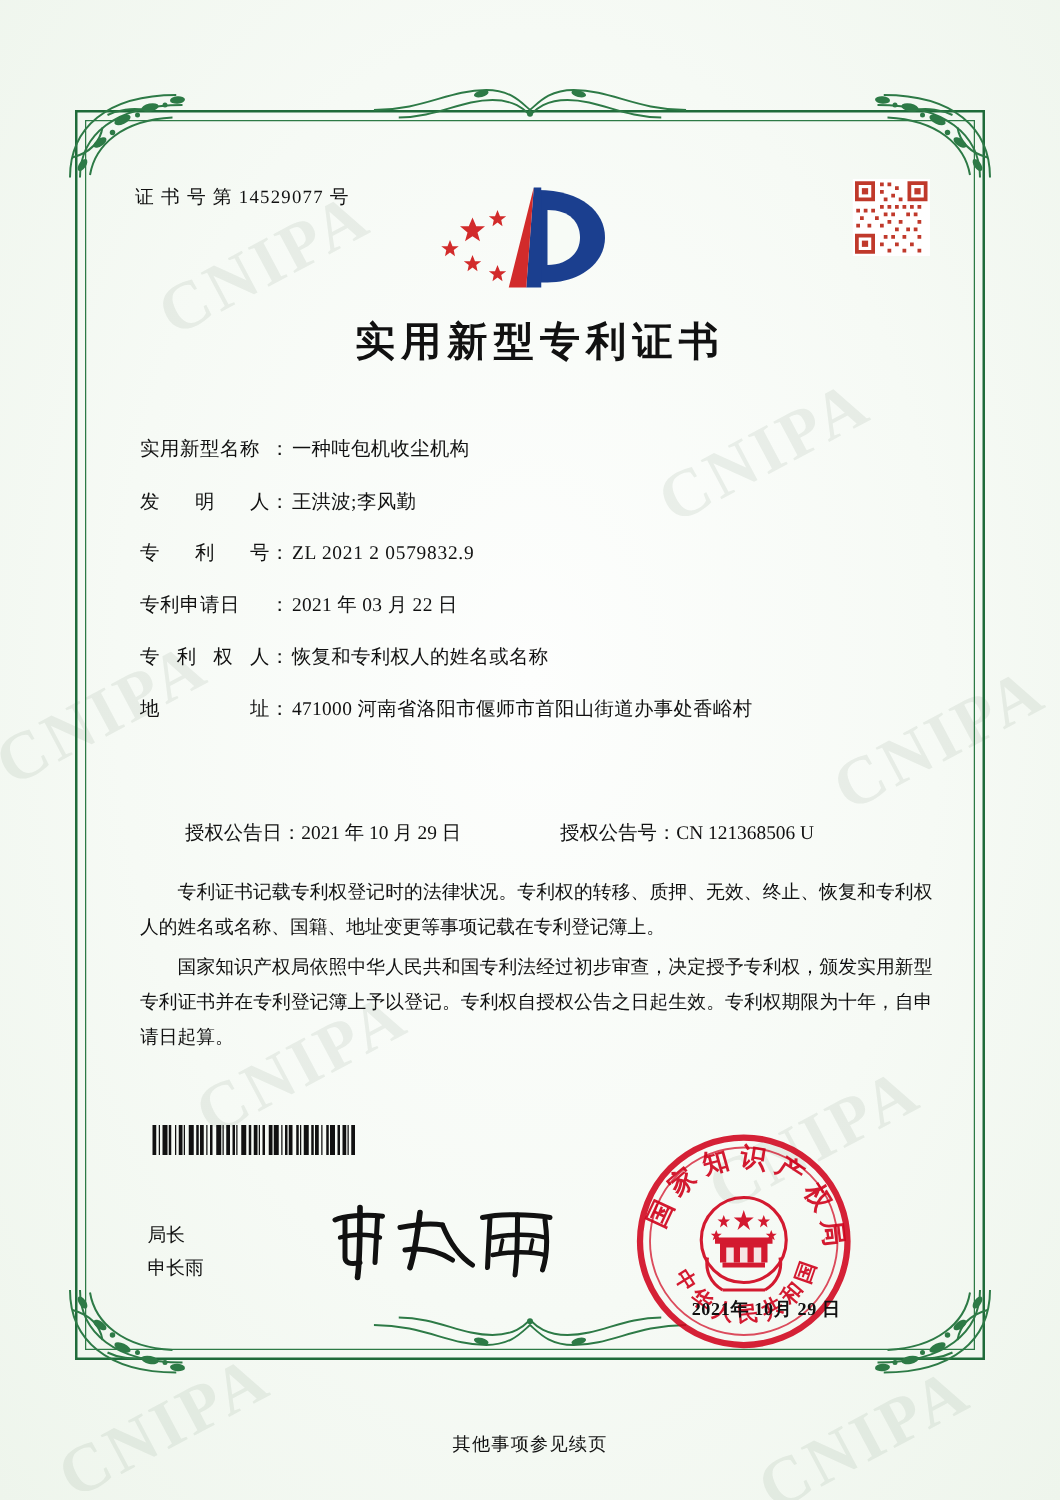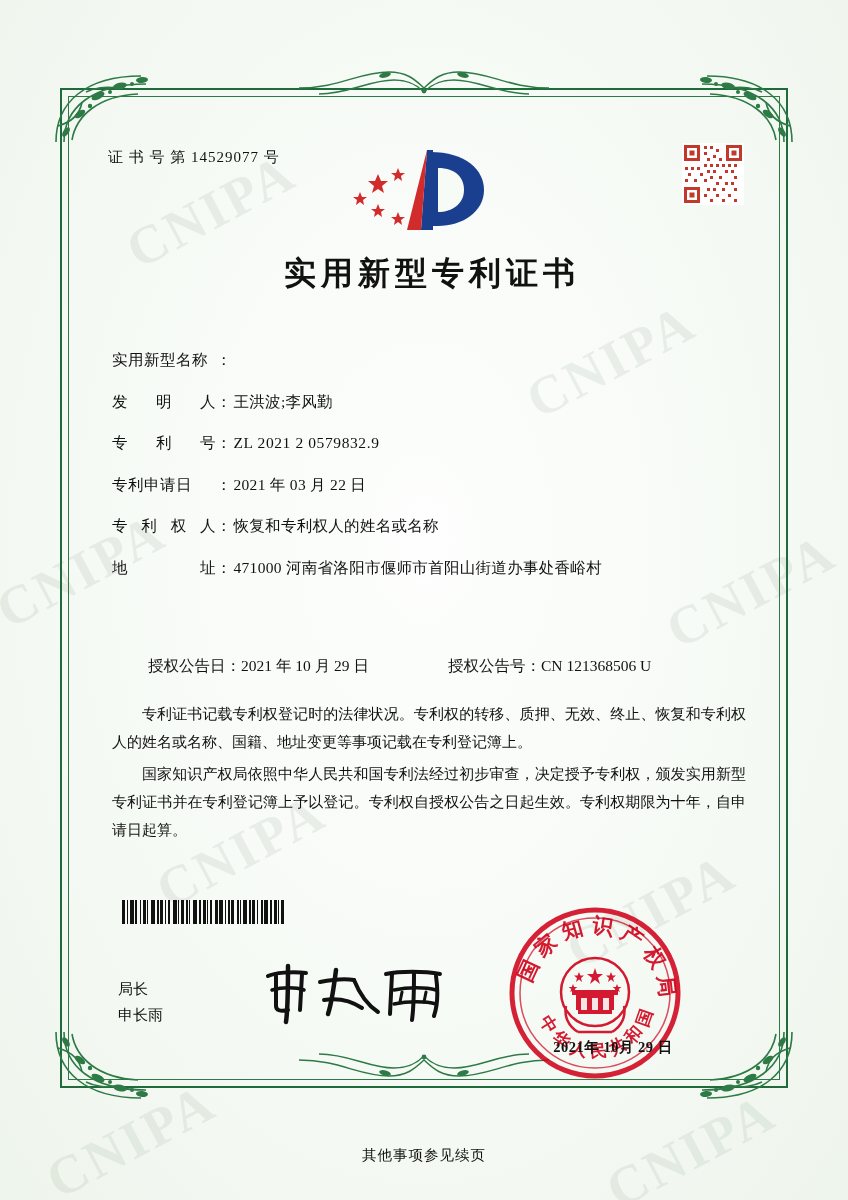--- a/index.html
+++ b/index.html
@@ -463,20 +463,21 @@
     </svg>
   </div>
 
   <div class="main-title">实用新型专利证书</div>
 
   <div class="fields">
 
     <div class="field-row">
       <div class="field-label">实用新型名称</div>
       <div class="field-colon">：</div>
+      <div class="field-value">一种吨包机收尘机构</div>
     </div>
 
     <div class="field-row">
       <div class="field-label spaced">
         <span>发</span>
         <span>明</span>
         <span>人</span>
       </div>
       <div class="field-colon">：</div>
       <div class="field-value">王洪波;李风勤</div>

